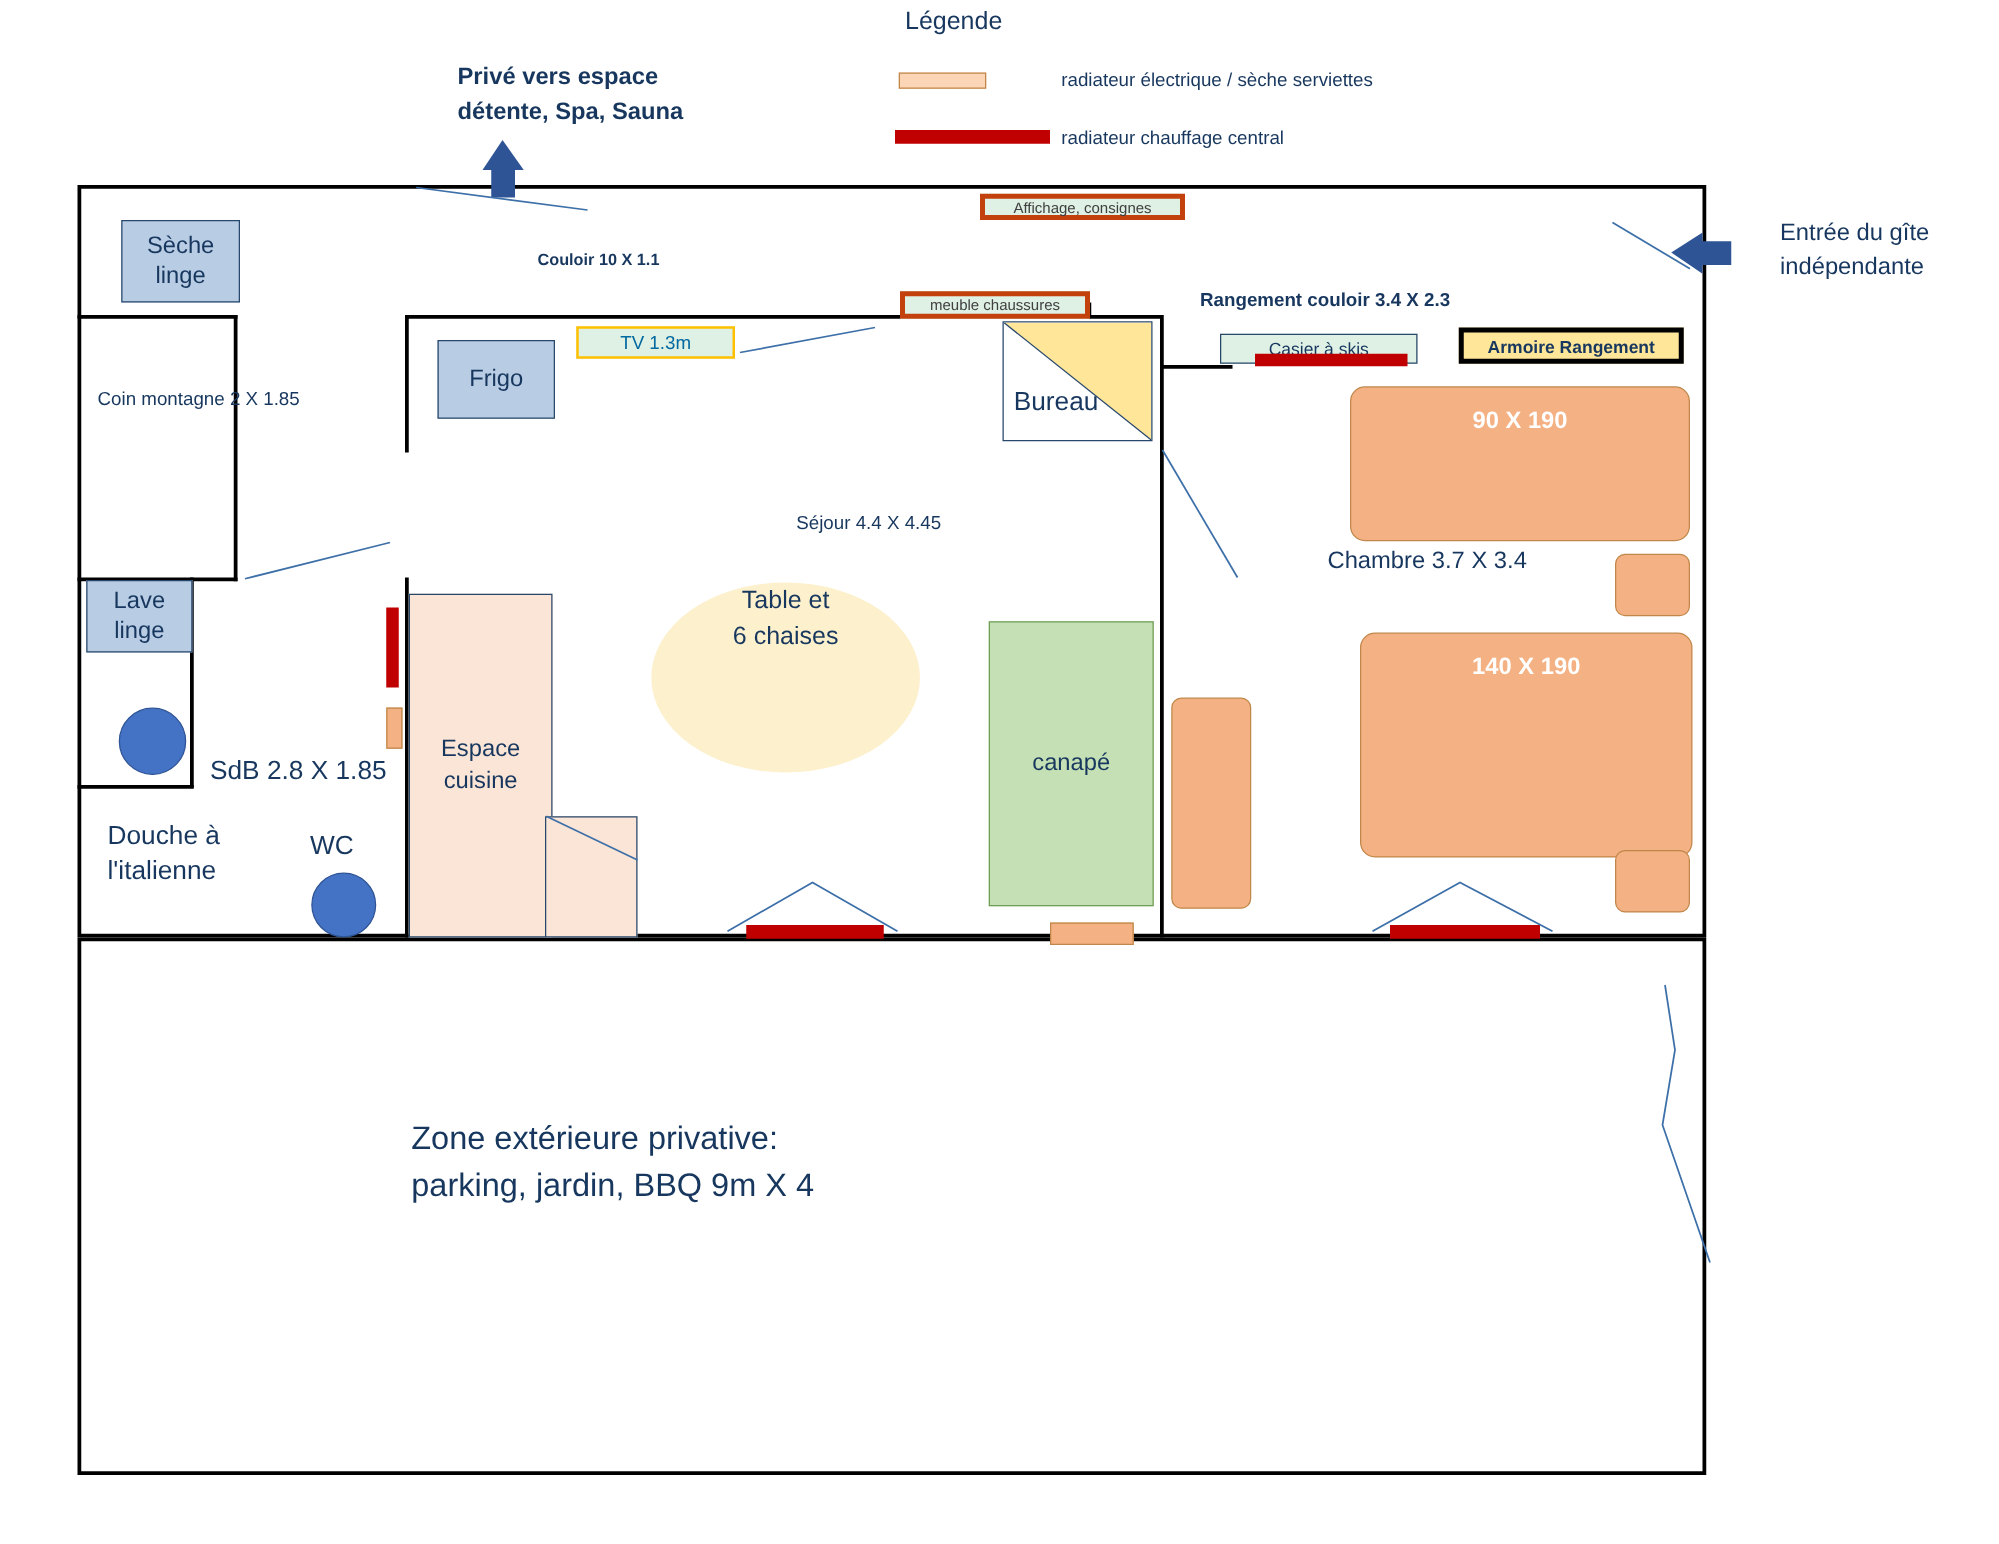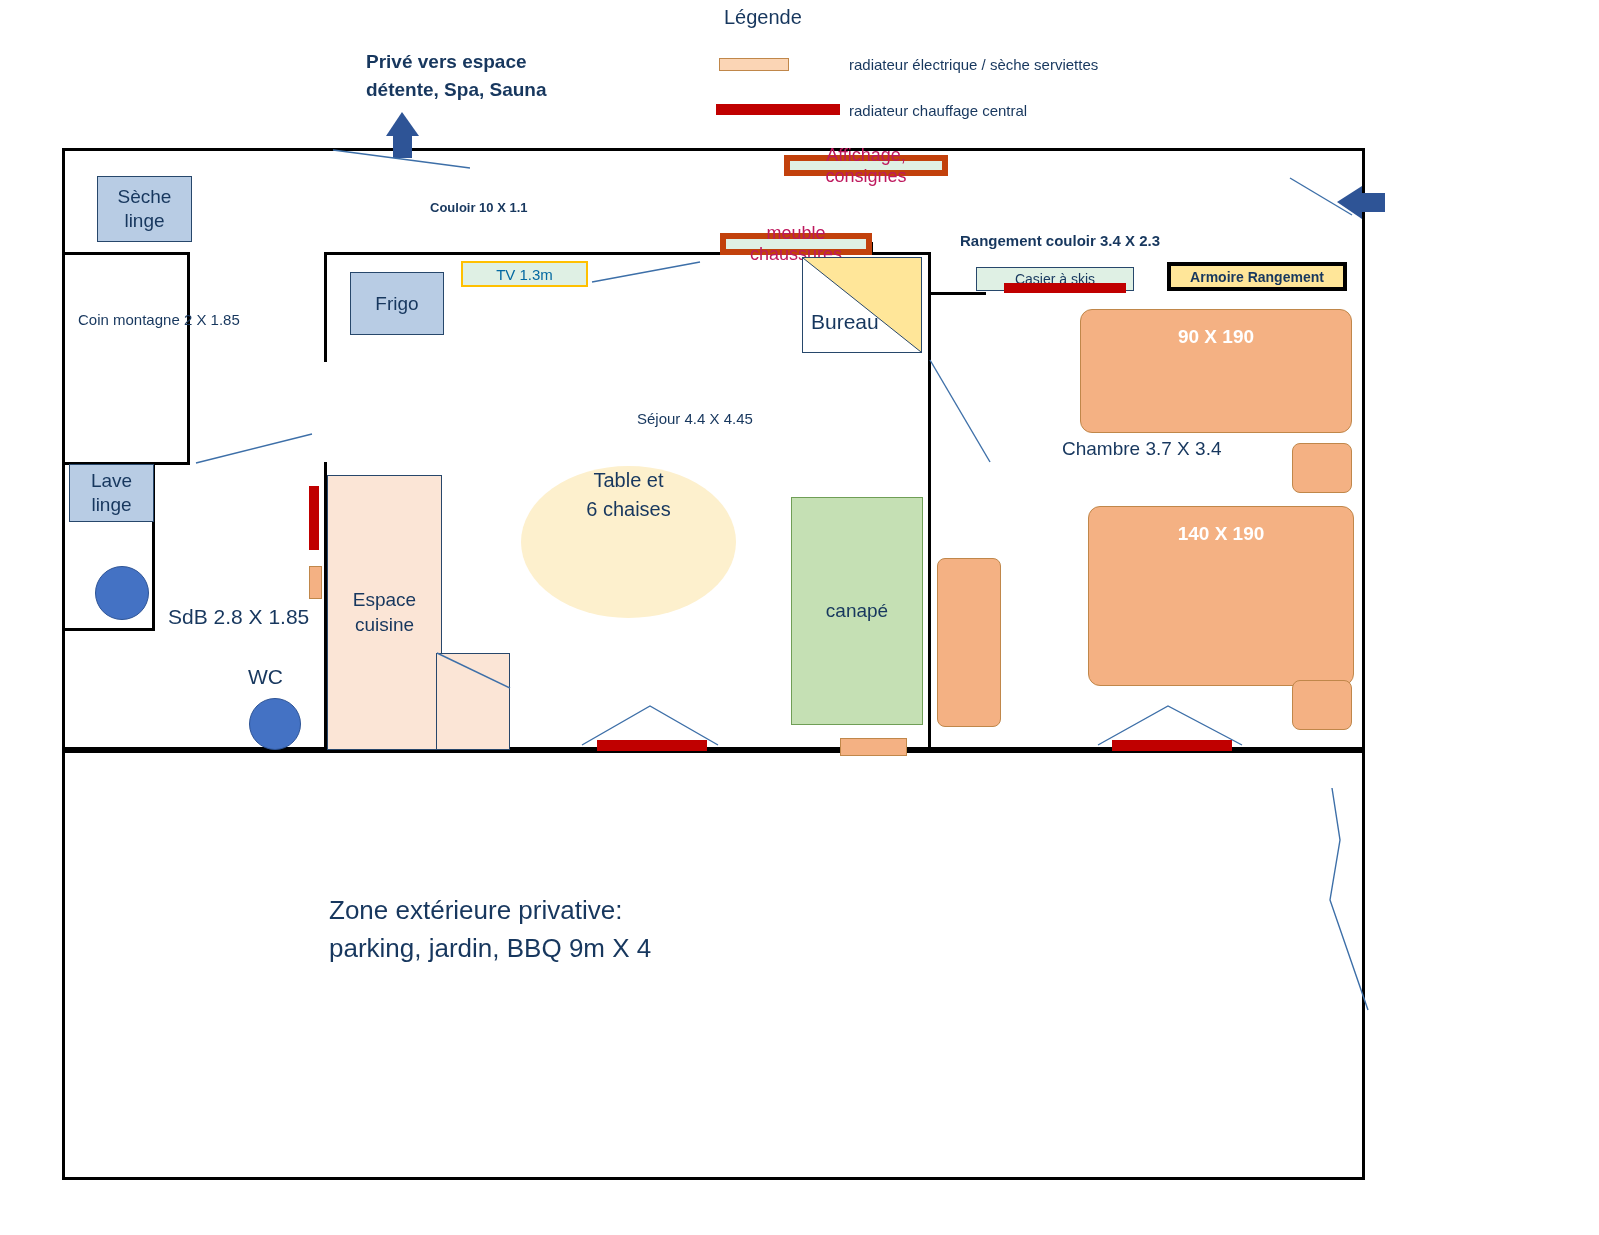--- a/index.html
+++ b/index.html
@@ -91,27 +91,27 @@
     color: #17375e;
     display: flex;
     align-items: center;
     justify-content: center;
     text-align: center;
     font-size: 19px;
     line-height: 1.25;
   }
   .label-box {
     background: #dff0e4;
-    border: 6px solid #c2410c;
-    color: #be185d;
+    border: 4px solid #c2410c;
+    color: #404040;
     display: flex;
     align-items: center;
     justify-content: center;
     text-align: center;
-    font-size: 18px;
+    font-size: 12px;
   }
   .yellow-box {
     background: #ffe699;
     border: 4px solid #000000;
     color: #17375e;
     display: flex;
     align-items: center;
     justify-content: center;
     text-align: center;
     font-weight: bold;
@@ -204,20 +204,21 @@
 
 <div id="canvas">
 
   <div class="abs legend-title">Légende</div>
   <div class="abs legend-sw-elec"></div>
   <div class="abs legend-lab-elec">radiateur électrique / sèche serviettes</div>
   <div class="abs legend-sw-central"></div>
   <div class="abs legend-lab-central">radiateur chauffage central</div>
 
   <div class="abs privé-note">Privé vers espace détente, Spa, Sauna</div>
+  <div class="abs entrance-note">Entrée du gîte indépendante</div>
 
   <div class="abs outer-wall box"></div>
   <div class="abs garden-wall box"></div>
 
   <div class="abs wall" style="left:62px; top:252px; width:128px; height:3px;"></div>
   <div class="abs wall" style="left:187px; top:252px; width:3px; height:213px;"></div>
   <div class="abs wall" style="left:62px; top:462px; width:128px; height:3px;"></div>
   <div class="abs wall" style="left:152px; top:462px; width:3px; height:168px;"></div>
   <div class="abs wall" style="left:62px; top:628px; width:93px; height:3px;"></div>
 
@@ -240,20 +241,21 @@
 
   <div class="abs plain-text txt-15" style="left:78px; top:311px;">Coin montagne 2 X 1.85</div>
 
   <div class="abs sink-dot" style="left:95px; top:566px; width:52px; height:52px;"></div>
 
   <div class="abs plain-text txt-21" style="left:168px; top:605px;">SdB 2.8 X 1.85</div>
 
   <div class="abs plain-text txt-21" style="left:248px; top:665px;">WC</div>
   <div class="abs wc-dot" style="left:249px; top:698px; width:50px; height:50px;"></div>
 
+  <div class="abs plain-text txt-21" style="left:86px; top:655px; width:140px; line-height:1.35;">Douche à l'italienne</div>
 
   <div class="abs plain-text txt-13 bold" style="left:430px; top:200px;">Couloir 10 X 1.1</div>
 
   <div class="abs label-box box" style="left:784px; top:155px; width:164px; height:21px;">
     <span>Affichage, consignes</span>
   </div>
 
   <div class="abs label-box box" style="left:720px; top:233px; width:152px; height:22px;">
     <span>meuble chaussures</span>
   </div>

